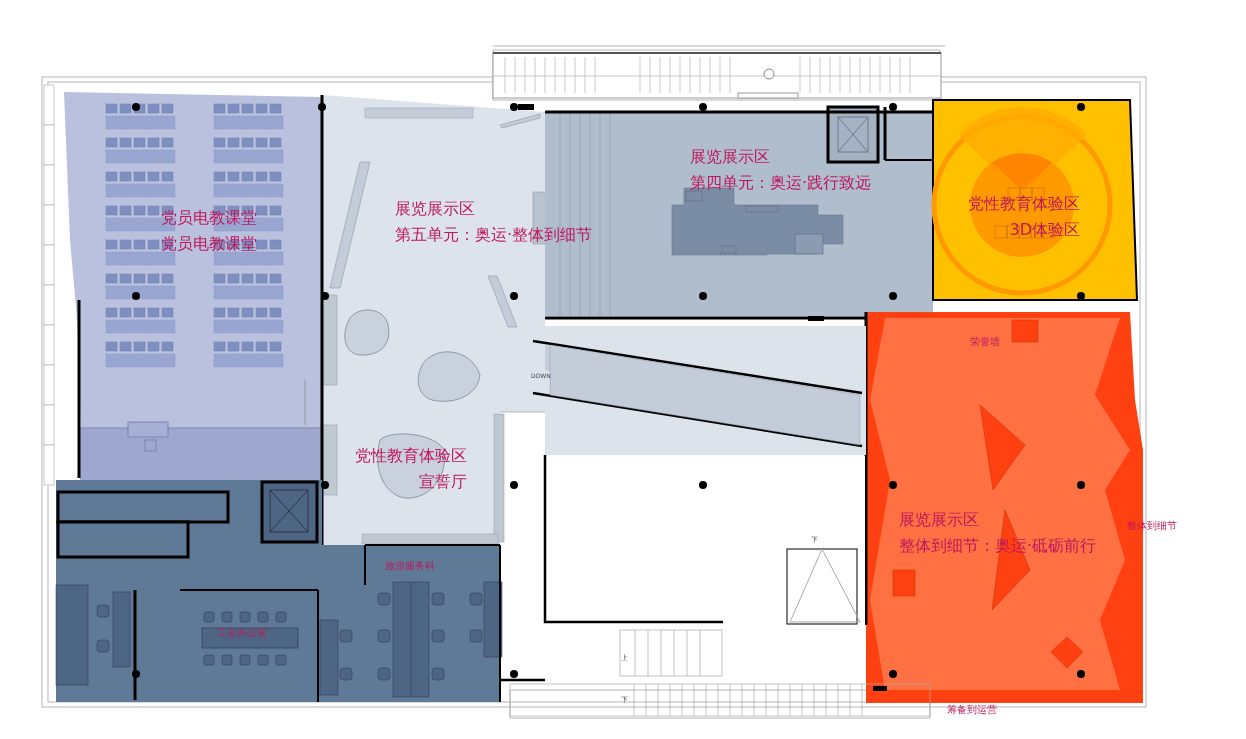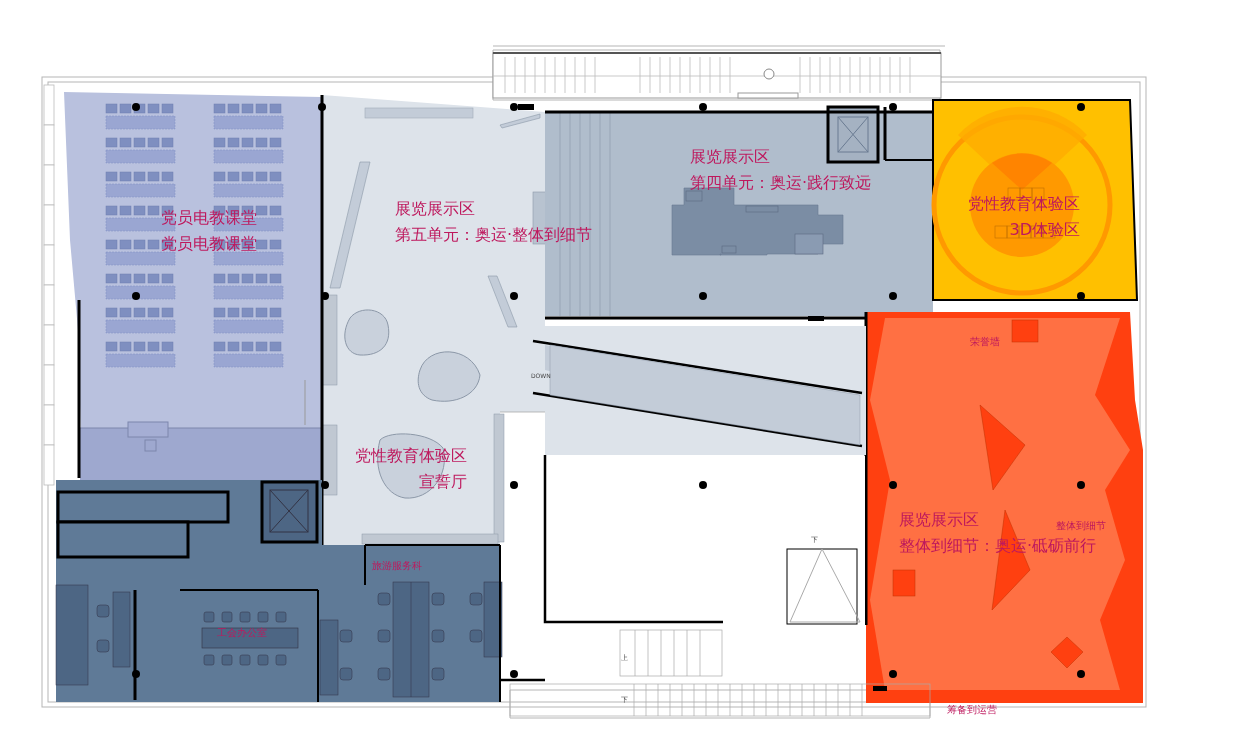--- a/index.html
+++ b/index.html
@@ -348,22 +348,22 @@
   <div class="label title" style="position:static">党性教育体验区</div>
   <div class="label sub" style="position:static">宣誓厅</div>
 </div>
 
 <div class="room-label" style="left:899px;top:512px;">
   <div class="label title" style="position:static">展览展示区</div>
   <div class="label sub" style="position:static">整体到细节：奥运·砥砺前行</div>
 </div>
 
 <div class="label small" style="left:970px;top:337px;">荣誉墙</div>
-<div class="label small" style="left:1056px;top:521px;">整体到细节</div>
+<div class="label small" style="left:1127px;top:521px;">整体到细节</div>
 <div class="label small" style="left:947px;top:661px;margin-top:44px;">筹备到运营</div>
 
 <div class="label small" style="left:217px;top:628px;">工会办公室</div>
-<div class="label small" style="left:372px;top:561px;">旅游服务科</div>
+<div class="label small" style="left:385px;top:561px;">旅游服务科</div>
 
 <div class="label" style="left:531px;top:373px;font-size:6px;color:#444;">DOWN</div>
 <div class="label" style="left:621px;top:655px;font-size:7px;color:#444;">上</div>
 <div class="label" style="left:621px;top:697px;font-size:7px;color:#444;">下</div>
 <div class="label" style="left:811px;top:537px;font-size:7px;color:#444;">下</div>
 
 </body></html>

